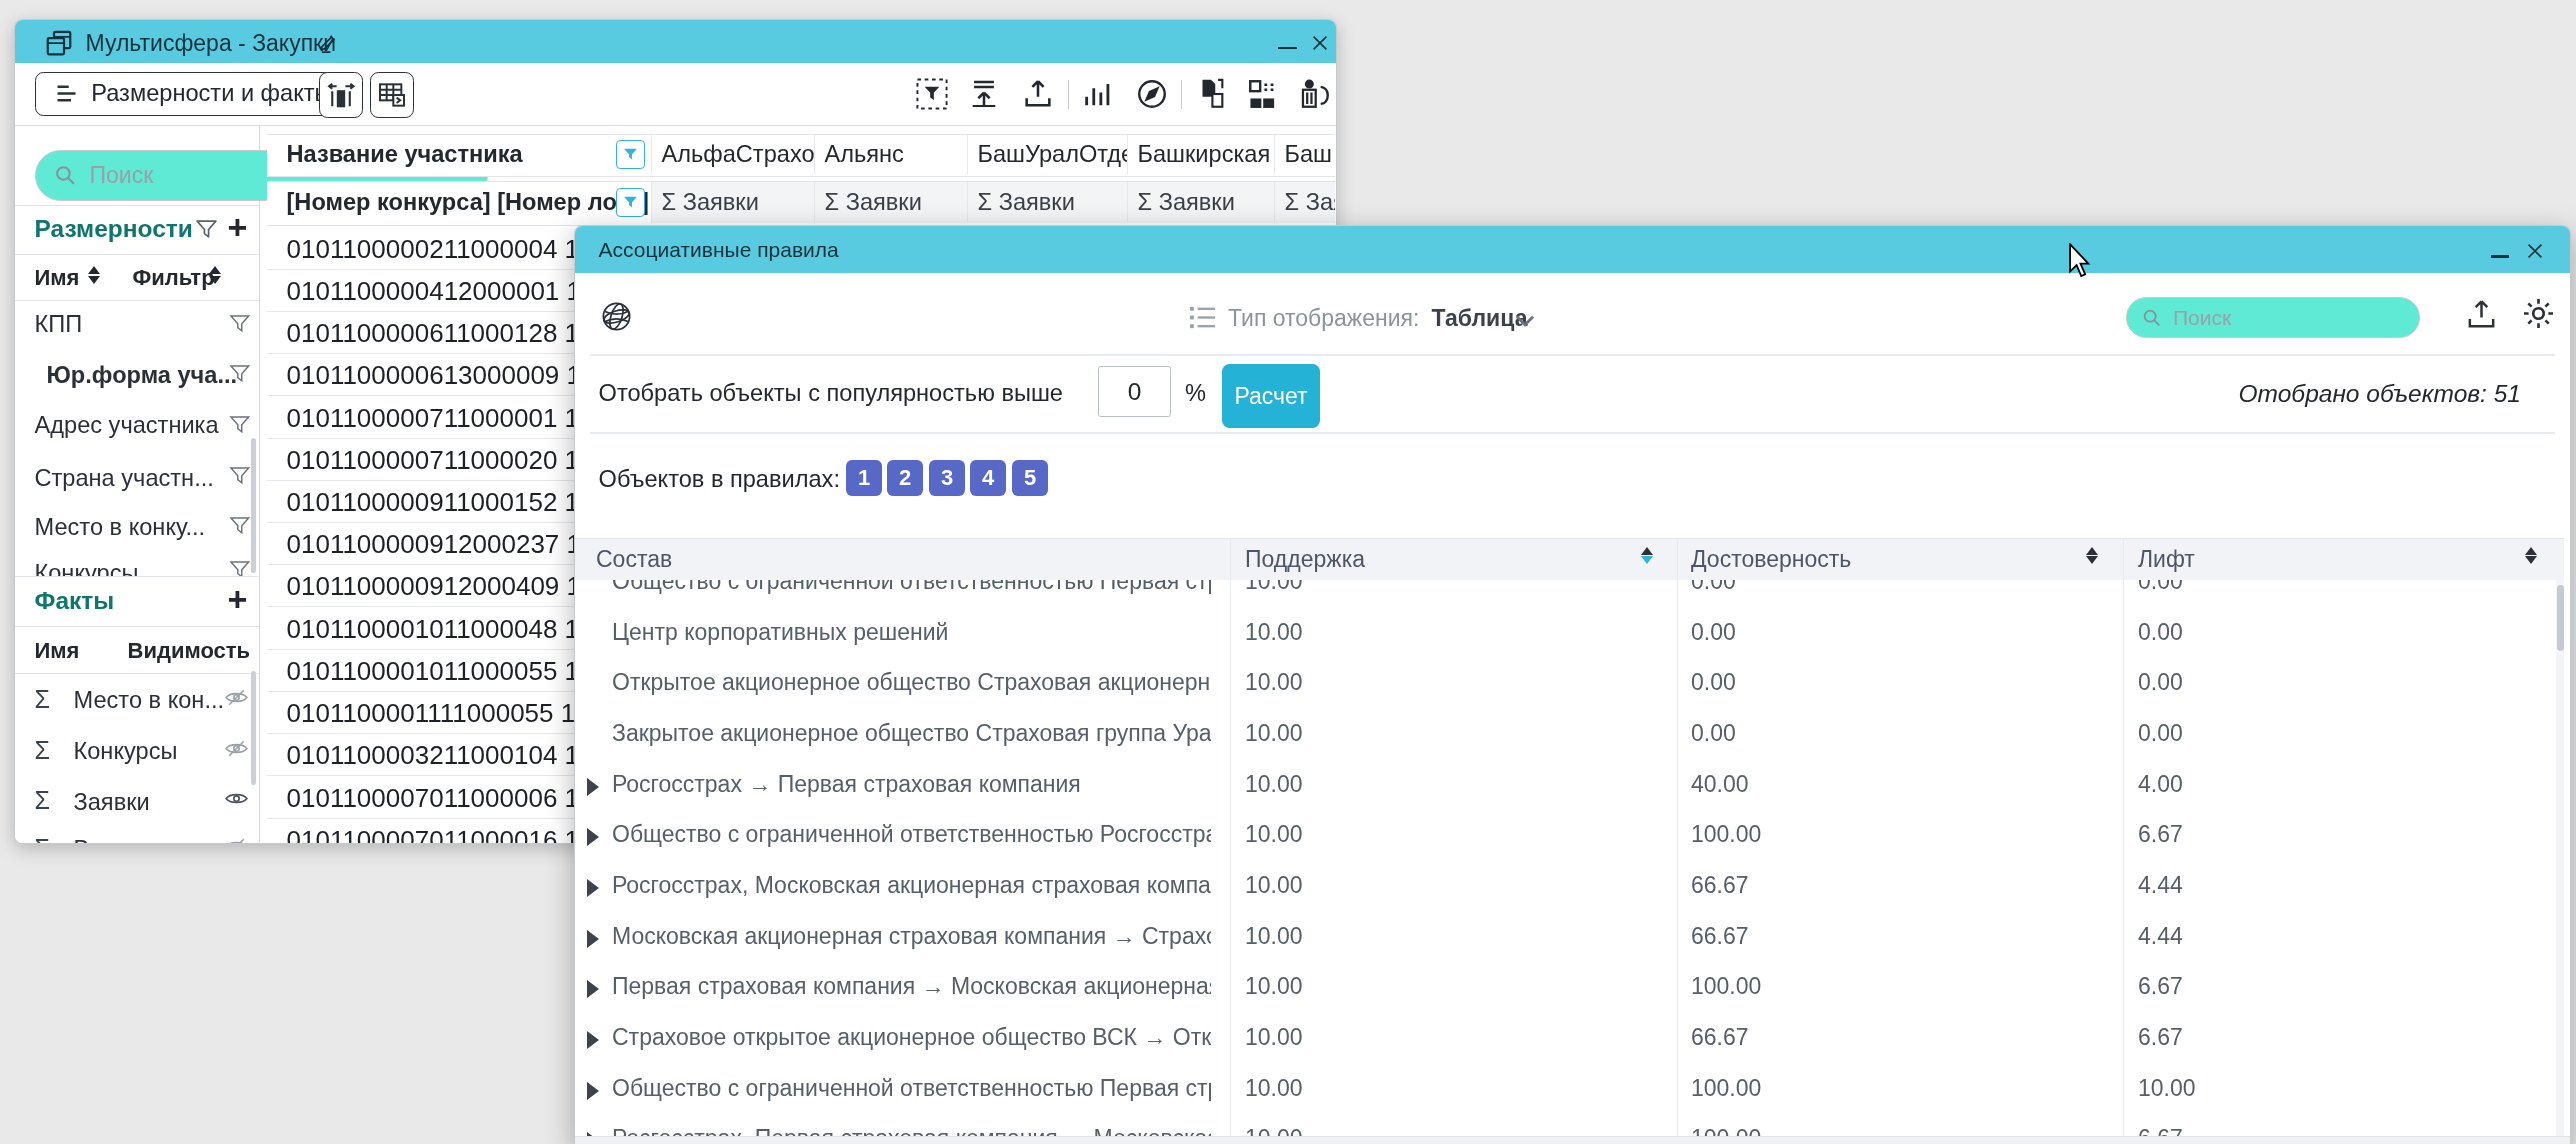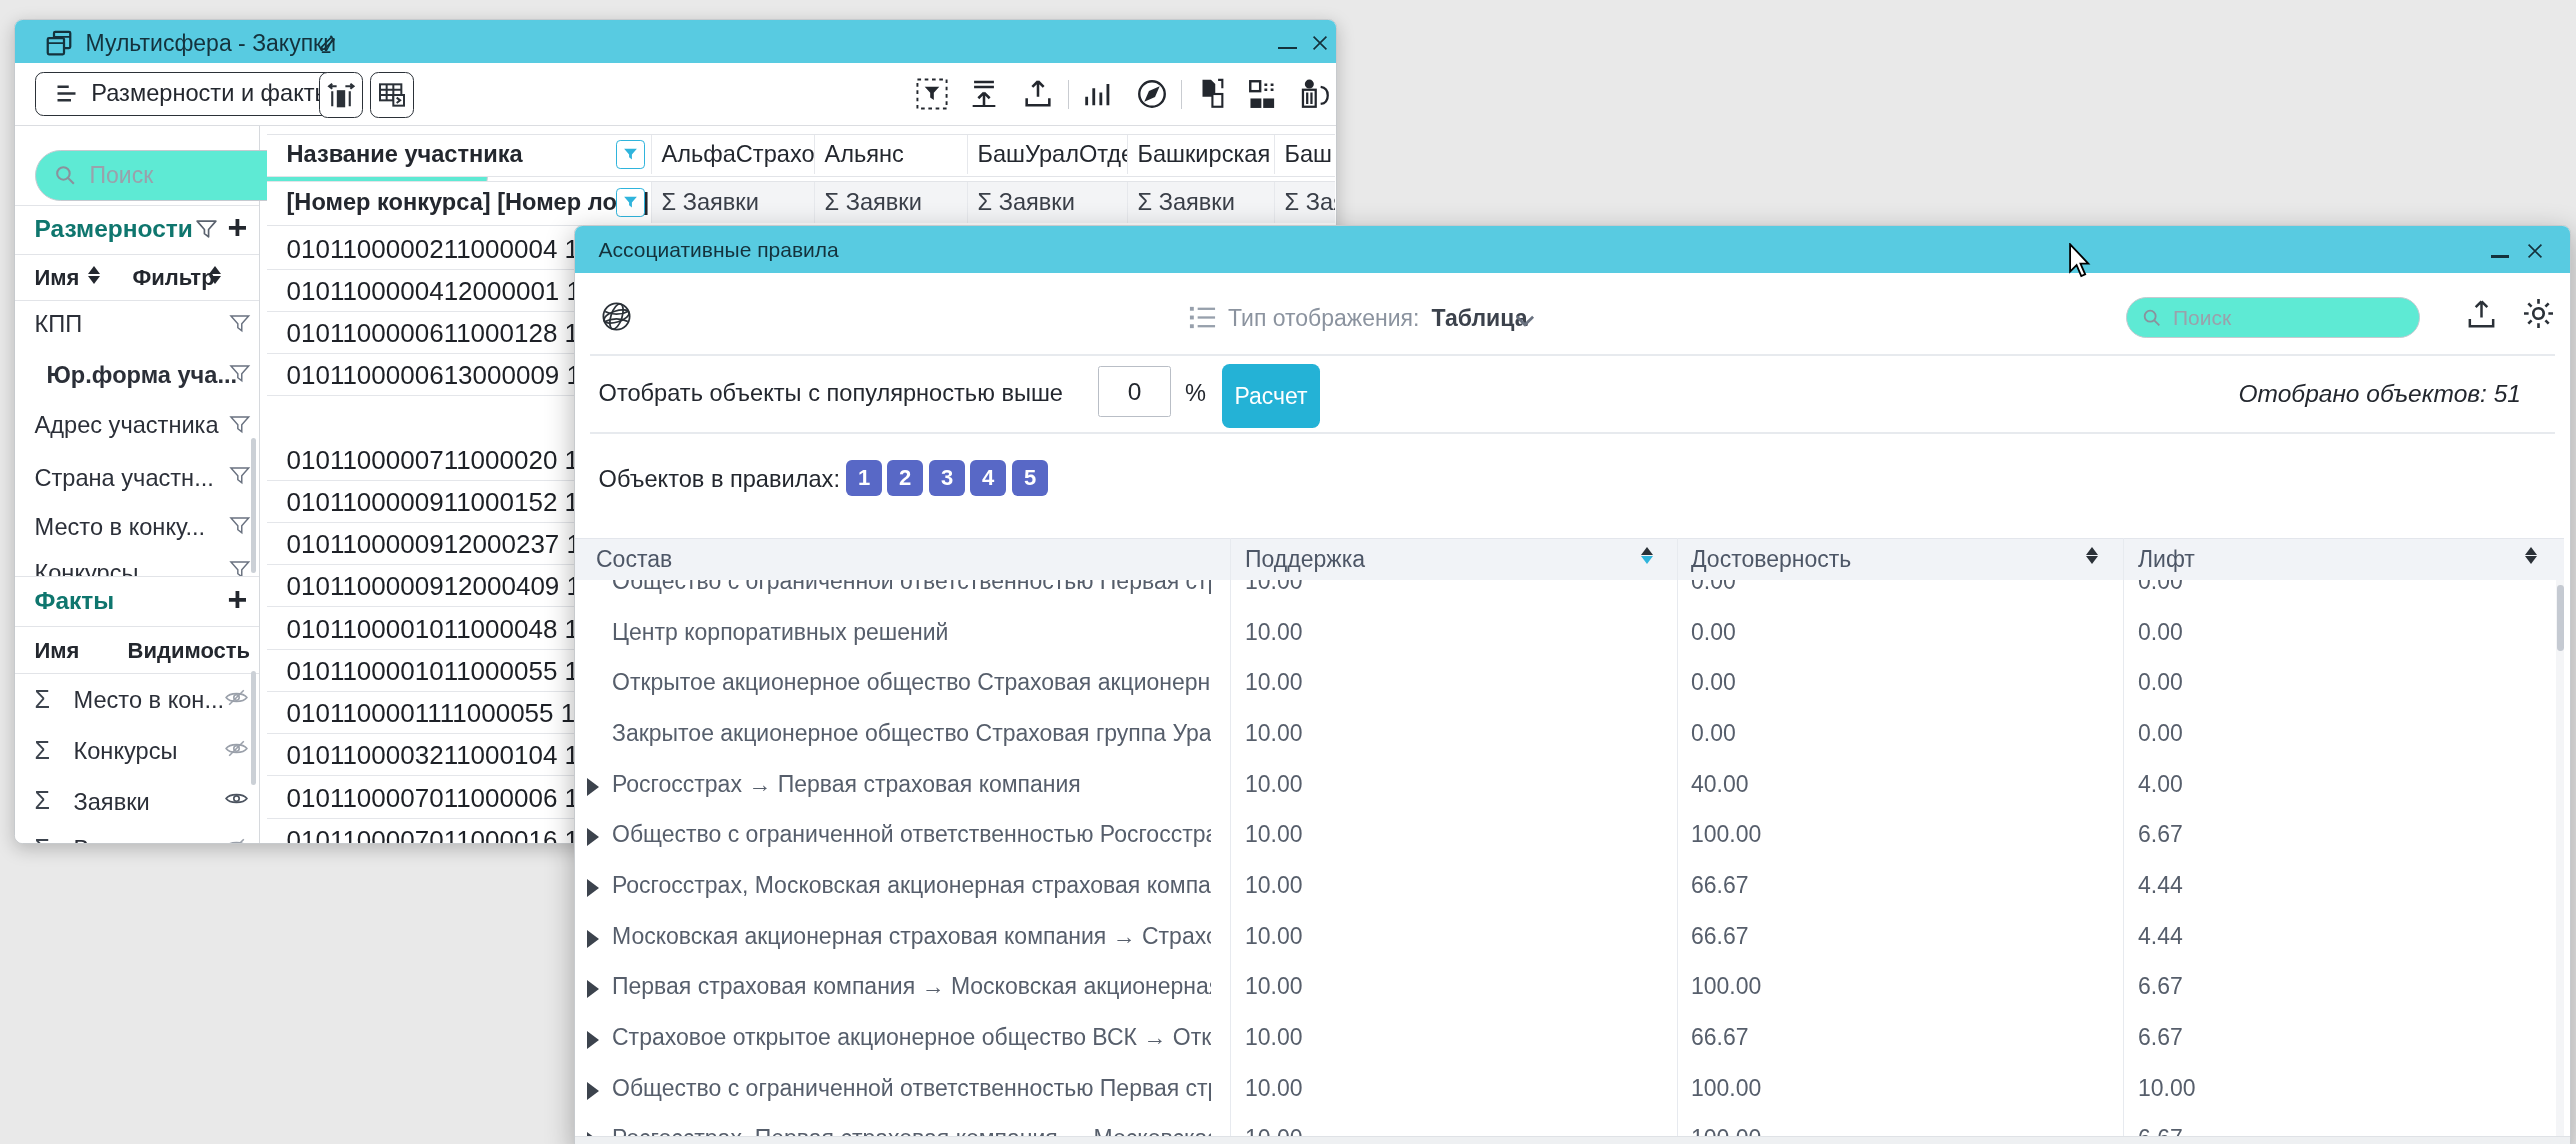--- a/index.html
+++ b/index.html
@@ -352,20 +352,21 @@
       <div class="gcell meas" style="left:384px;top:48px;width:163px;height:41px;">Σ Заявки</div>
       <div class="gcell meas" style="left:547px;top:48px;width:153px;height:41px;">Σ Заявки</div>
       <div class="gcell meas" style="left:700px;top:48px;width:160px;height:41px;">Σ Заявки</div>
       <div class="gcell meas" style="left:860px;top:48px;width:148px;height:41px;">Σ Заявки</div>
       <div class="gcell meas" style="left:1007px;top:48px;width:61px;height:41px;">Σ Заявки</div>
 
       <div class="nrow" style="top:94px;">0101100000211000004 1</div>
       <div class="nrow" style="top:136px;">0101100000412000001 1</div>
       <div class="nrow" style="top:178px;">0101100000611000128 1</div>
       <div class="nrow" style="top:220px;">0101100000613000009 1</div>
+      <div class="nrow" style="top:263px;">0101100000711000001 1</div>
       <div class="nrow" style="top:305px;">0101100000711000020 1</div>
       <div class="nrow" style="top:347px;">0101100000911000152 1</div>
       <div class="nrow" style="top:389px;">0101100000912000237 1</div>
       <div class="nrow" style="top:431px;">0101100000912000409 1</div>
       <div class="nrow" style="top:474px;">0101100001011000048 1</div>
       <div class="nrow" style="top:516px;">0101100001011000055 1</div>
       <div class="nrow" style="top:558px;">0101100001111000055 1</div>
       <div class="nrow" style="top:600px;">0101100003211000104 1</div>
       <div class="nrow" style="top:643px;">0101100007011000006 1</div>
       <div class="nrow" style="top:685px;">0101100007011000016 1</div>

